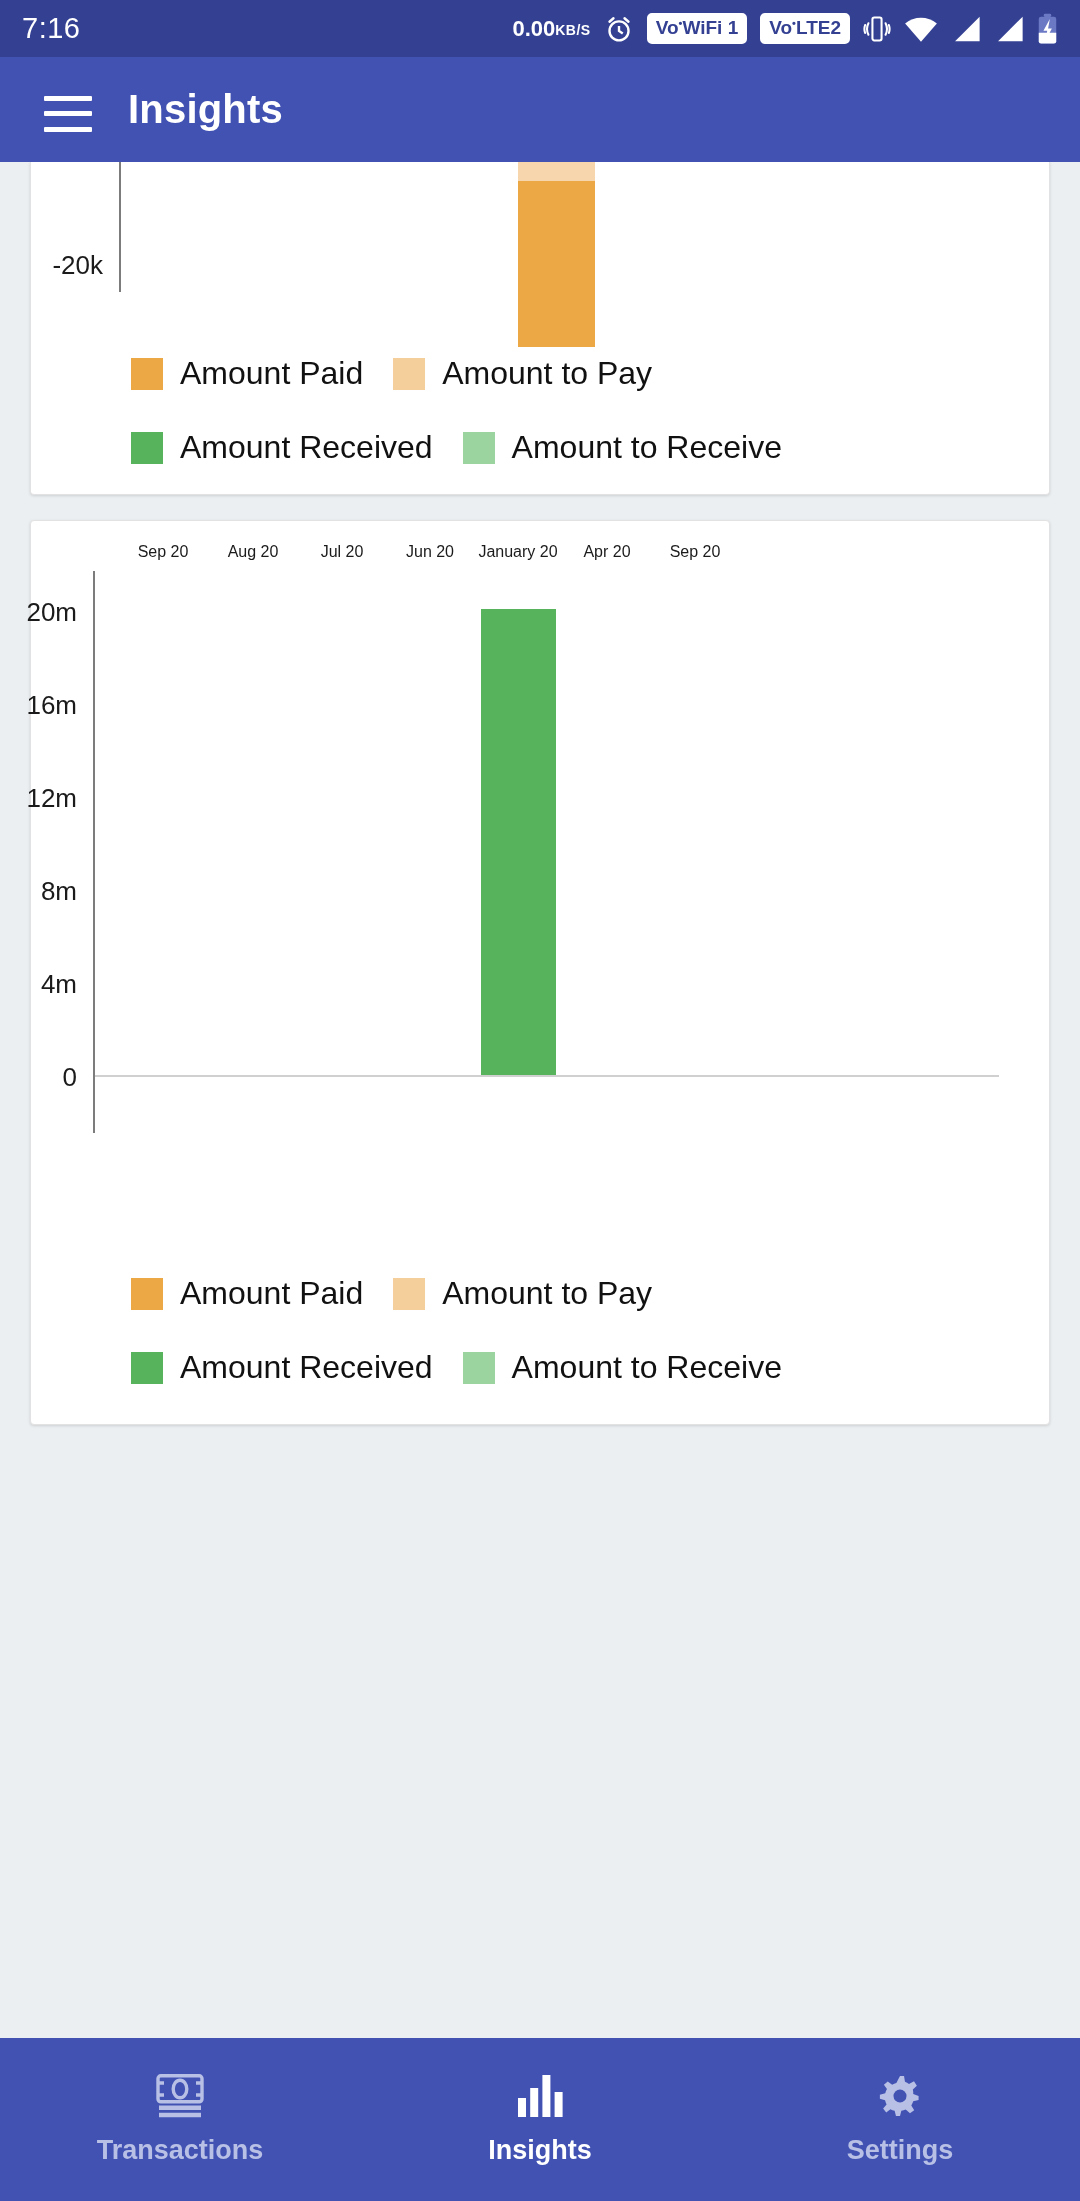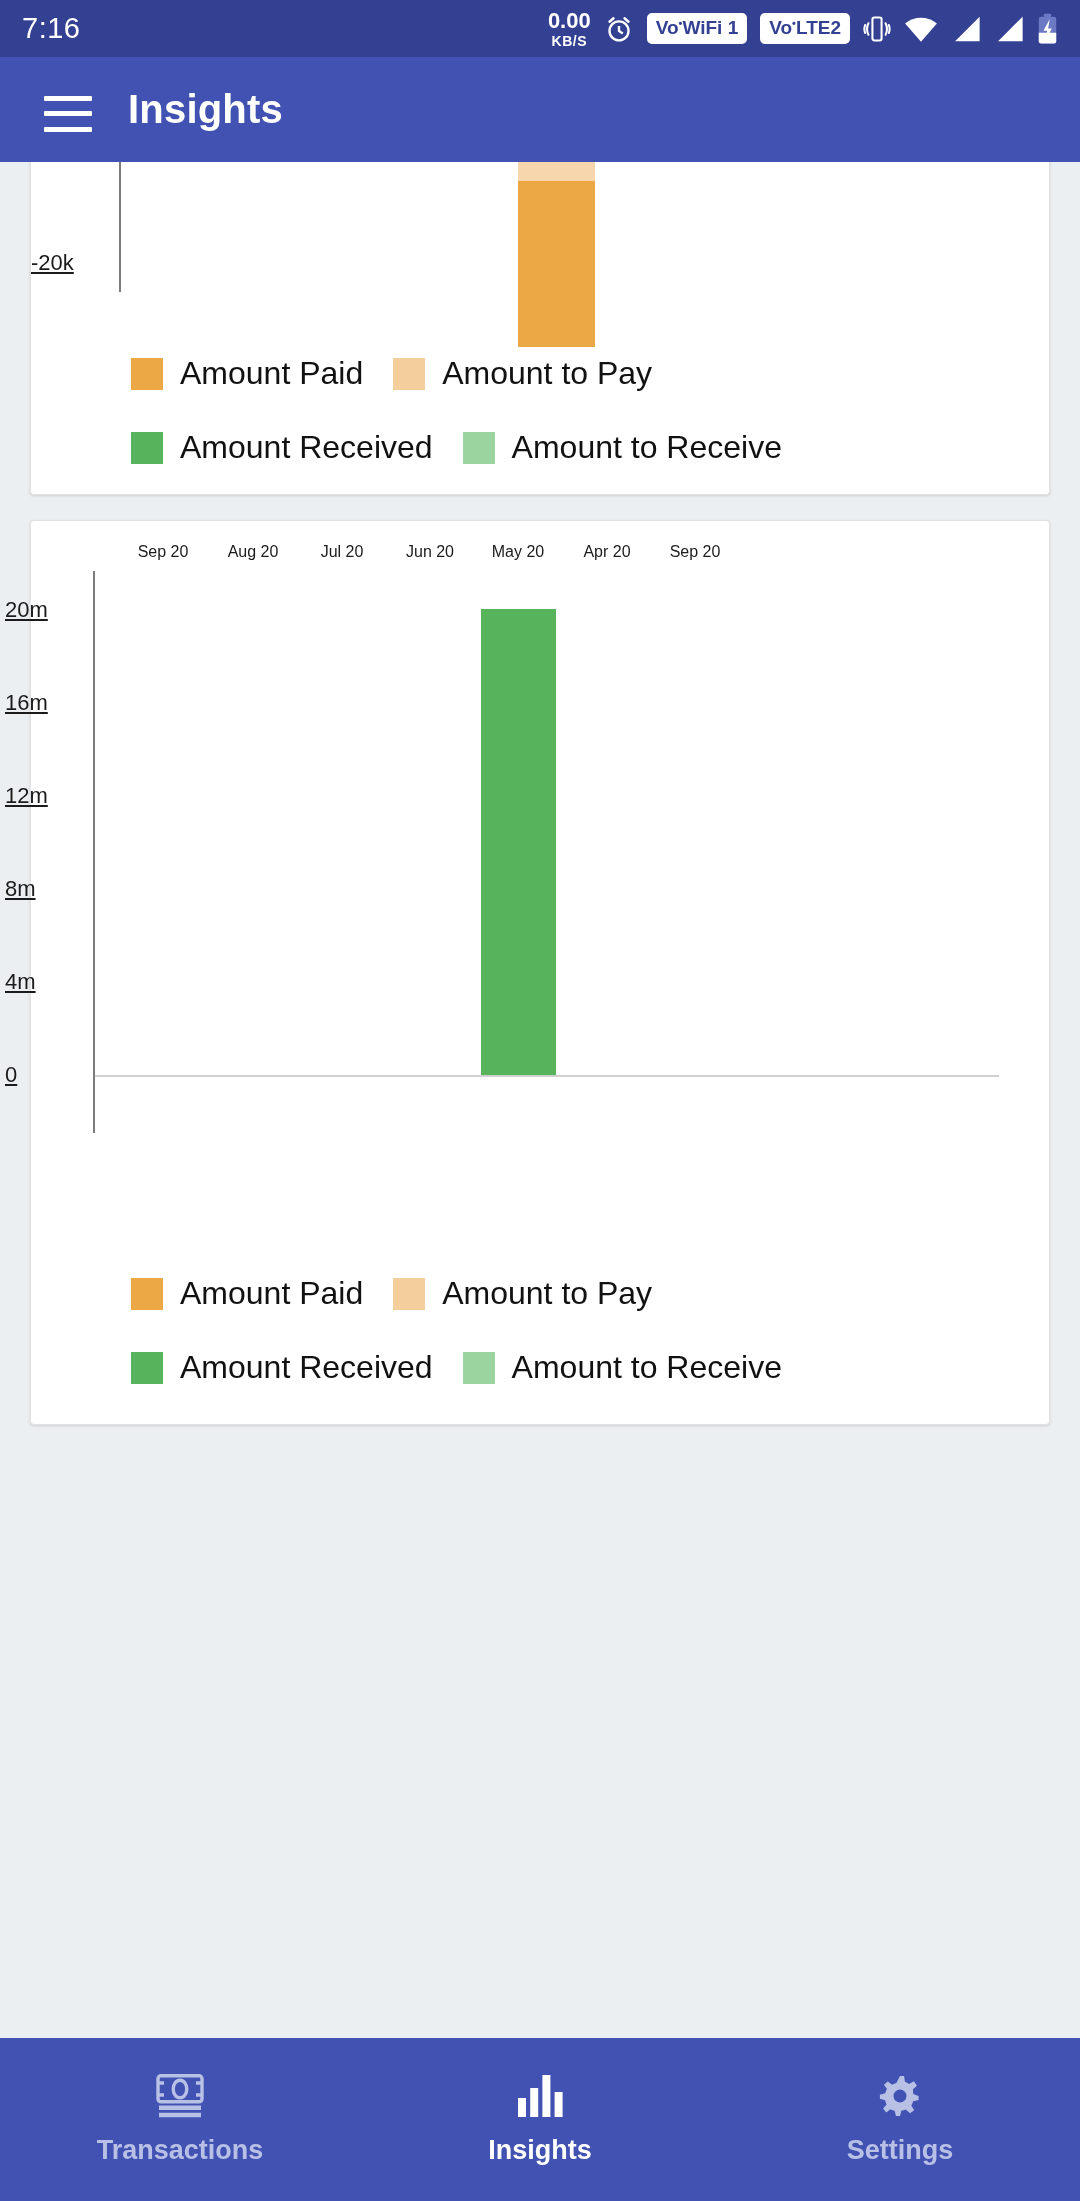--- a/index.html
+++ b/index.html
@@ -31,21 +31,20 @@
     font-weight: 400;
   }
   .status-right {
     margin-left: auto;
     display: flex;
     align-items: center;
     gap: 13px;
   }
   .net-speed {
     display: flex;
-    flex-direction: column;
     align-items: center;
     line-height: 1;
     font-weight: bold;
   }
   .net-speed .val { font-size: 22px; }
   .net-speed .unit { font-size: 14px; margin-top: 2px; letter-spacing: .5px; }
 
   .alarm-icon { width: 30px; height: 30px; display:block; }
 
   .pill {
@@ -140,24 +139,23 @@
     left: 0; right: 0; top: 0;
     height: 185px;
   }
   .axis-v {
     position: absolute;
     background: #7c7c7c;
     width: 2px;
   }
   .ytick-label {
     position: absolute;
-    font-size: 22px;
+    font-size: 26px;
     color: #1b1b1b;
-    text-align: left;
-    text-decoration: underline;
+    text-align: right;
   }
 
   .bar {
     position: absolute;
     bottom: 0;
   }
 
   
   .legend {
     padding: 0;
@@ -378,21 +376,21 @@
 
   <div class="card card-second">
 
 
     <div class="chart-body">
 
       <div class="xtick-label" style="left:132px;">Sep 20</div>
       <div class="xtick-label" style="left:222px;">Aug 20</div>
       <div class="xtick-label" style="left:311px;">Jul 20</div>
       <div class="xtick-label" style="left:399px;">Jun 20</div>
-      <div class="xtick-label" style="left:487px;">May 20</div>
+      <div class="xtick-label" style="left:487px;">January 20</div>
       <div class="xtick-label" style="left:576px;">Apr 20</div>
       <div class="xtick-label" style="left:664px;">Sep 20</div>
 
       <div class="axis-v" style="left:62px; top:50px; height:562px;"></div>
 
       <div class="ytick-label" style="left:-26px; width:72px; top:76px;">20m</div>
       <div class="ytick-label" style="left:-26px; width:72px; top:169px;">16m</div>
       <div class="ytick-label" style="left:-26px; width:72px; top:262px;">12m</div>
       <div class="ytick-label" style="left:-26px; width:72px; top:355px;">8m</div>
       <div class="ytick-label" style="left:-26px; width:72px; top:448px;">4m</div>

